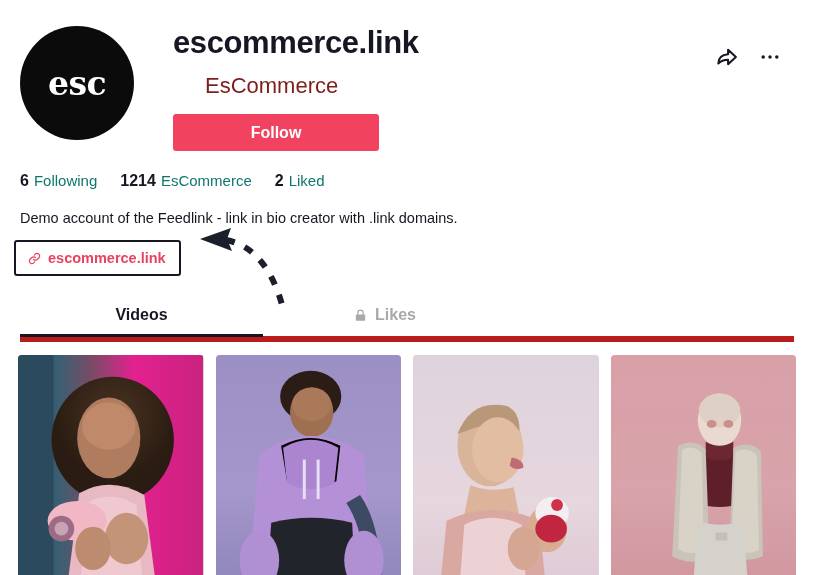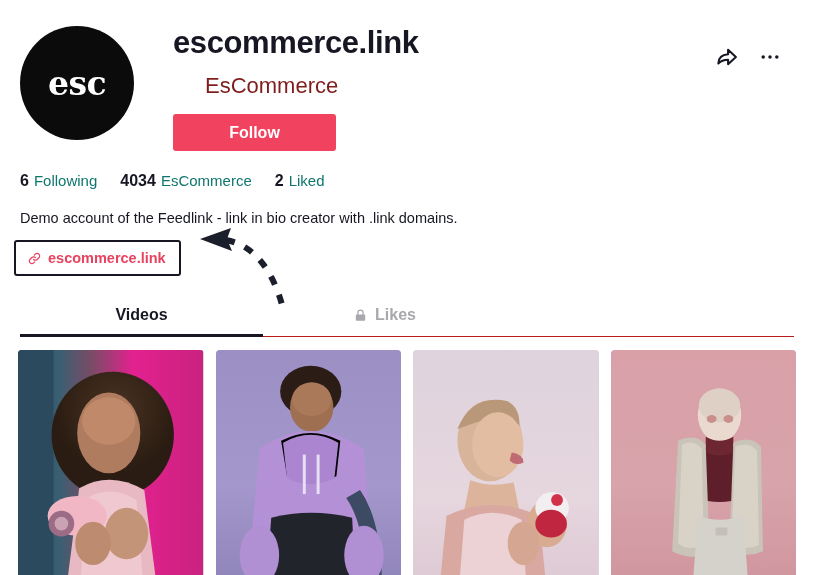--- a/index.html
+++ b/index.html
@@ -65,21 +65,21 @@
     font-size: 22px;
     font-weight: 400;
     color: #7f1d1d;
     margin-top: 13px;
     line-height: 1.2;
     margin-left: 32px;
   }
 
   .follow-button {
     margin-top: 15px;
-    width: 163px;
+    width: 206px;
     height: 37px;
     background: #f1435f;
     color: #ffffff;
     border: none;
     border-radius: 3px;
     font-family: "Liberation Sans", sans-serif;
     font-size: 16px;
     font-weight: 700;
     cursor: pointer;
     display: block;
@@ -136,21 +136,21 @@
     color: #e8445f;
     font-size: 14.5px;
     font-weight: 700;
   }
   .link-icon { display: flex; color: #e8445f; }
 
   
   .tabs {
     margin: 24px 20px 0 20px;
     display: flex;
-    border-bottom: 1px solid #b91c1c;
+    border-bottom: 6px solid #b91c1c;
     position: relative;
   }
   .tab {
     flex: 0 0 243px;
     text-align: center;
     padding: 6px 0 12px 0;
     font-size: 16px;
     font-weight: 700;
     color: #a8a8ad;
     cursor: pointer;
@@ -247,21 +247,21 @@
     </div>
   </div>
 
   
   <div class="stats-row">
     <div class="stat">
       <span class="stat-value">6</span>
       <span class="stat-label">Following</span>
     </div>
     <div class="stat">
-      <span class="stat-value">4034</span>
+      <span class="stat-value">1214</span>
       <span class="stat-label">EsCommerce</span>
     </div>
     <div class="stat">
       <span class="stat-value">2</span>
       <span class="stat-label">Liked</span>
     </div>
   </div>
 
   
   <div class="bio">Demo account of the Feedlink - link in bio creator with .link domains.</div>

